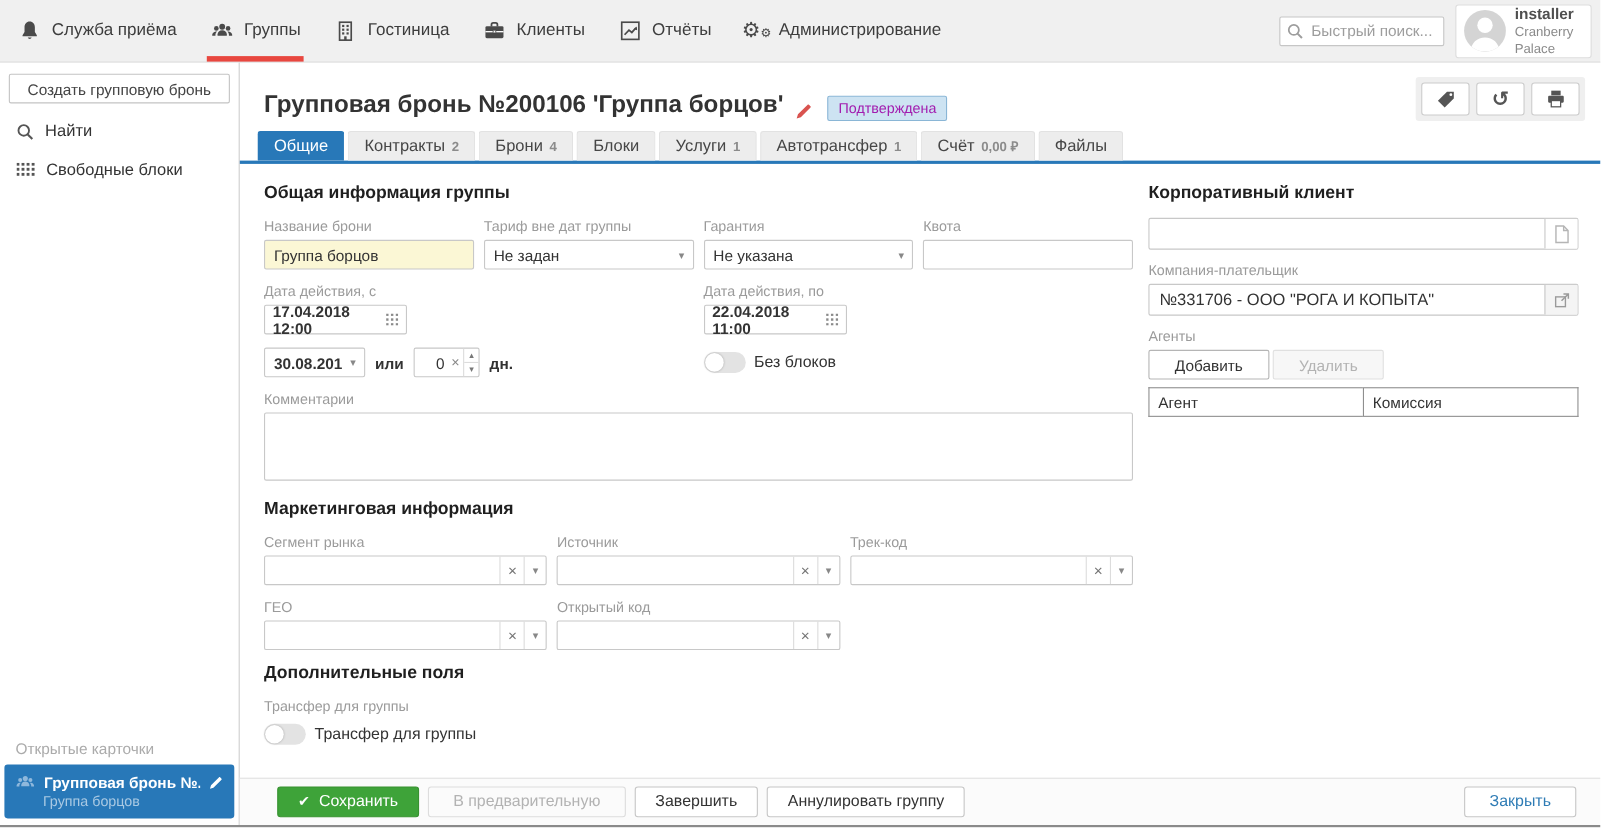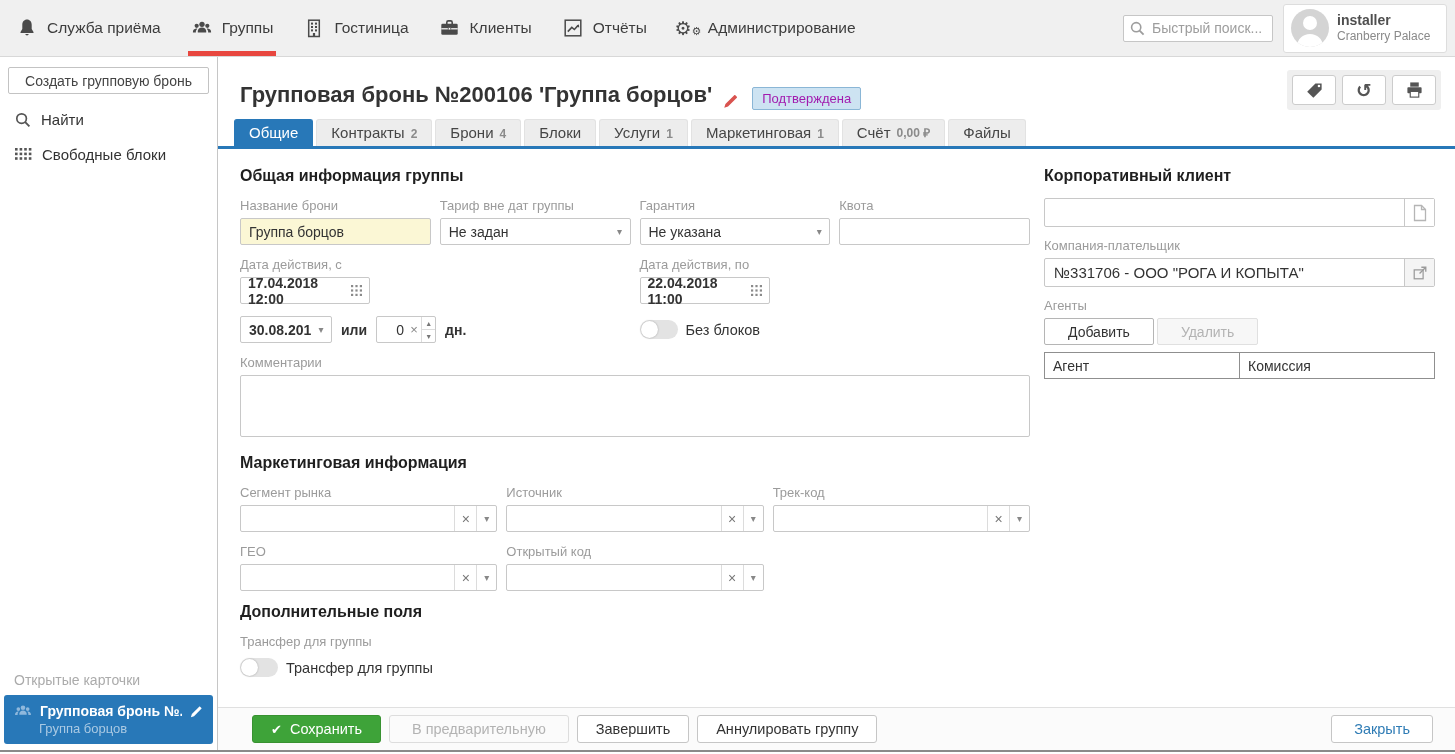--- a/index.html
+++ b/index.html
@@ -17,21 +17,21 @@
   .nav-item:first-child { padding-left:16px; }
   .nav-item.active::after { content:""; position:absolute; left:12px; right:12px; bottom:0; height:5px; background:#e8473f; }
   .nav-icon { width:22px; height:22px; display:flex; align-items:center; justify-content:center; }
   .gear-glyph { font-family:"DejaVu Sans", sans-serif; font-size:19px; color:#4a4a4a; line-height:1; }
 
   .top-right { margin-left:auto; display:flex; align-items:center; }
   .quick-search { position:relative; margin-right:10px; }
   .quick-search input { width:150px; height:27px; border:1px solid #c6c6c6; border-radius:2px; padding:0 8px 0 28px; font-size:14px; font-family:inherit; color:#555; background:#fff; }
   .quick-search input::placeholder { color:#9d9d9d; }
   .quick-search .mag { position:absolute; left:7px; top:6px; }
-  .userbox { width:164px; height:49px; margin:4px 8px 4px 0; background:#fff; border:1px solid #ddd; border-radius:3px; display:flex; align-items:center; gap:8px; padding:0 7px; cursor:pointer; }
+  .userbox { width:124px; height:49px; margin:4px 8px 4px 0; background:#fff; border:1px solid #ddd; border-radius:3px; display:flex; align-items:center; gap:8px; padding:0 7px; cursor:pointer; }
   .avatar { width:38px; height:38px; border-radius:50%; background:#d4d4d4; flex-shrink:0; overflow:hidden; display:flex; align-items:flex-end; justify-content:center; }
   .user-meta { line-height:1.25; }
   .user-name { font-weight:bold; font-size:14px; color:#4f4f4f; }
   .user-prop { font-size:12px; color:#8a8a8a; }
 
   
   .layout { flex:1; display:flex; min-height:0; }
   .sidebar { width:218px; flex-shrink:0; background:#fff; border-right:1px solid #c6c6c6; display:flex; flex-direction:column; }
   .create-btn { margin:10px 8px 8px; height:27px; background:#fff; border:1px solid #c3c3c3; border-radius:2px; font-size:14px; font-family:inherit; color:#444; cursor:pointer; }
   .side-item { display:flex; align-items:center; gap:10px; padding:9px 15px; font-size:15px; color:#333; cursor:pointer; }
@@ -46,21 +46,21 @@
   .main { flex:1; display:flex; flex-direction:column; min-width:0; background:#fff; }
   .main-header { display:flex; align-items:flex-end; padding:13px 14px 0 22px; }
   .page-title { font-size:22px; font-weight:bold; color:#333; line-height:30px; }
   .edit-pencil { margin:6px 0 0 10px; cursor:pointer; }
   .status-badge { margin:5px 0 0 12px; background:#cde3f2; border:1px solid #8ab6d6; color:#a21caf; font-size:13px; padding:3px 9px; border-radius:2px; }
   .tools { margin-left:auto; background:#efefef; border-radius:3px; padding:5px; display:flex; gap:6px; }
   .tool-btn { width:44px; height:30px; background:#fff; border:1px solid #ccc; border-radius:3px; display:flex; align-items:center; justify-content:center; cursor:pointer; }
   .hist-glyph { font-family:"DejaVu Sans", sans-serif; font-size:19px; font-weight:bold; color:#555; line-height:1; }
 
   .tabsbar { display:flex; gap:3px; padding:9px 0 0 16px; border-bottom:3px solid #2878b8; flex-shrink:0; }
-  .tab { padding:4px 14px 5px; font-size:15px; background:#ededed; border:1px solid #e2e2e2; border-bottom:none; color:#464646; border-radius:3px 3px 0 0; display:flex; align-items:flex-end; gap:6px; cursor:pointer; }
+  .tab { padding:4px 14px 5px; font-size:15px; background:#ededed; border:1px solid #e2e2e2; border-bottom:none; color:#464646; border-radius:3px 3px 0 0; display:flex; align-items:center; gap:6px; cursor:pointer; }
   .tab .badge { font-size:12px; font-weight:bold; color:#8b8b8b; }
   .tab .badge:empty { display:none; }
   .tab.active { background:#2878b8; border-color:#2878b8; color:#fff; }
 
   .content { flex:1; display:flex; gap:14px; padding:10px 20px 0 22px; min-height:0; overflow:hidden; }
   .col-left { width:790px; flex-shrink:0; }
   .col-right { flex:1; min-width:0; }
   .section-title { font-size:16px; font-weight:bold; color:#1f1f1f; margin:8px 0 13px; }
   .col-right .section-title { margin-top:8px; }
 
@@ -335,21 +335,21 @@
             <span class="badge">4</span>
           </div>
         <div class="tab">
             <span>Блоки</span>
           </div>
         <div class="tab">
             <span>Услуги</span>
             <span class="badge">1</span>
           </div>
         <div class="tab">
-            <span>Маркетинговая</span>
+            <span>Автотрансфер</span>
             <span class="badge">1</span>
           </div>
         <div class="tab">
             <span>Счёт</span>
             <span class="badge">0,00 ₽</span>
           </div>
         <div class="tab">
             <span>Файлы</span>
           </div>
       </div>

